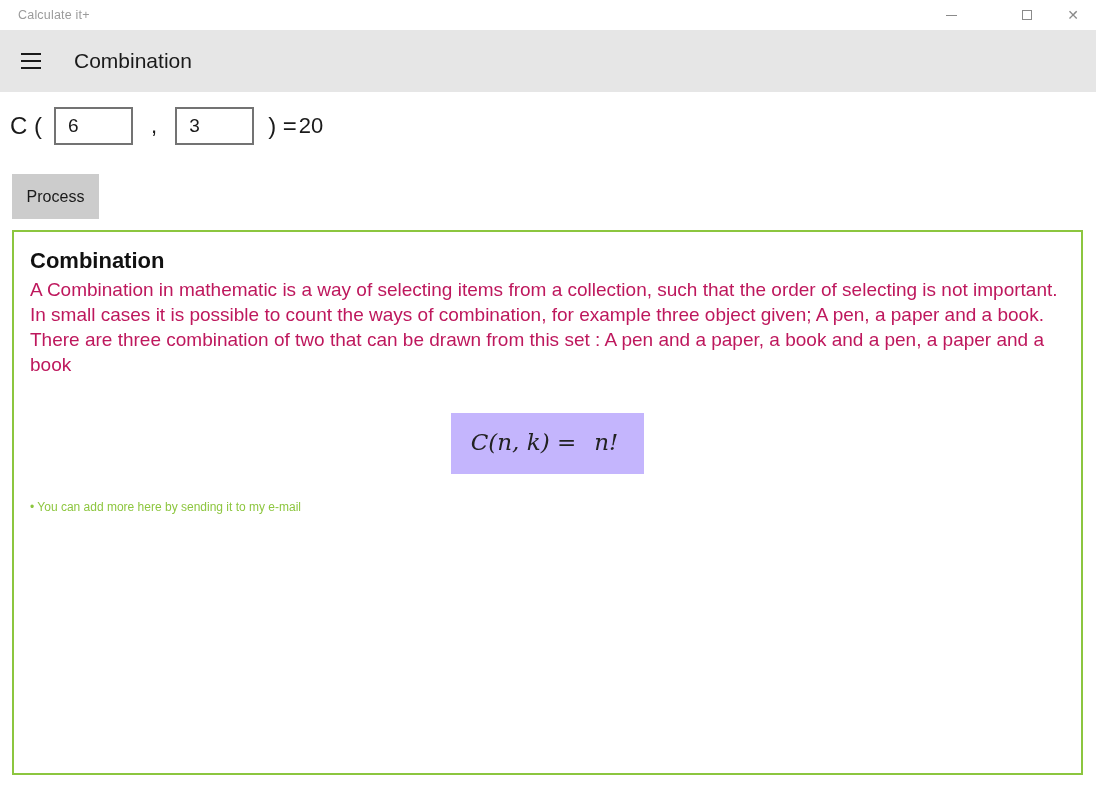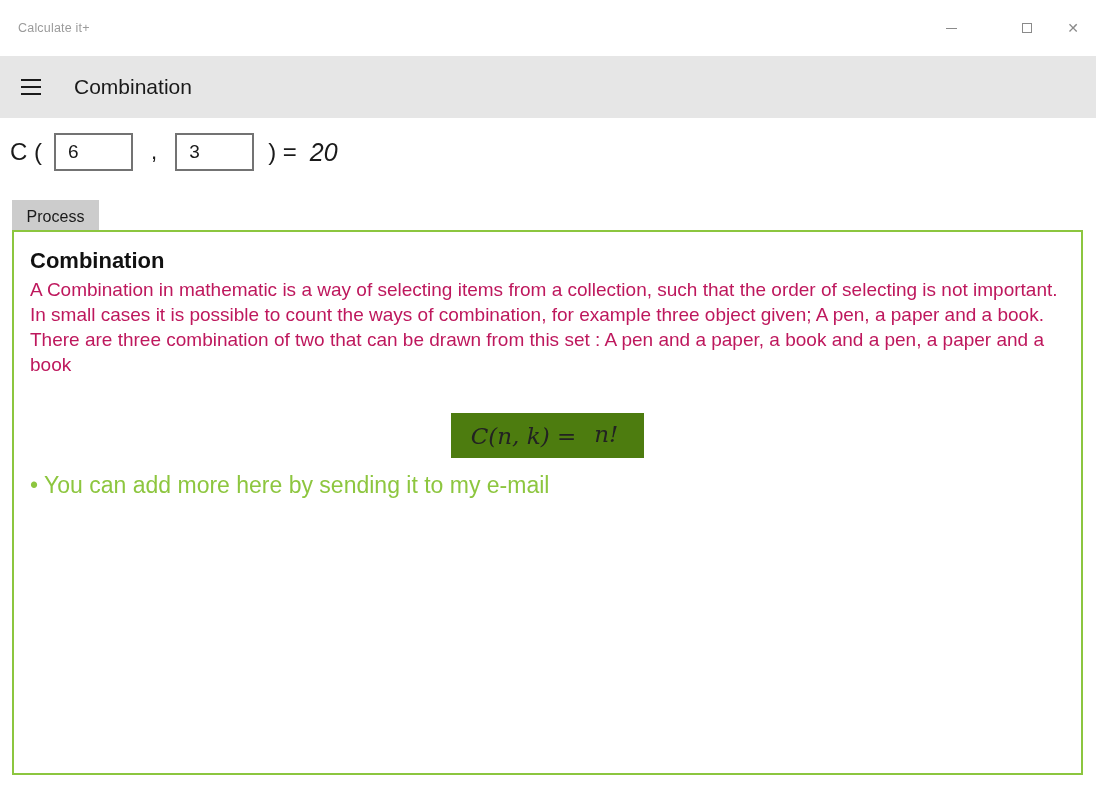--- a/index.html
+++ b/index.html
@@ -7,21 +7,21 @@
   body {
     font-family: "Liberation Sans", sans-serif;
     background: #ffffff;
     color: #1a1a1a;
     position: relative;
     overflow: hidden;
   }
 
   
   .titlebar {
-    height: 56px;
+    height: 30px;
     background: #ffffff;
     display: flex;
     align-items: center;
     justify-content: space-between;
   }
   .titlebar-title {
     margin-left: 18px;
     font-size: 12.5px;
     color: #9b9b9b;
     letter-spacing: 0.2px;
@@ -71,27 +71,27 @@
     background: #ffffff;
     font-family: "Liberation Sans", sans-serif;
     font-size: 19px;
     color: #1a1a1a;
     padding-left: 12px;
     outline: none;
   }
   .calc-input-n { margin-left: 12px; }
   .calc-comma { margin: 0 18px 0 18px; font-size: 22px; }
   .calc-suffix { margin-left: 14px; }
-  .calc-result { font-size: 25px; margin-left: 13px; font-style: italic; }
+  .calc-result { font-size: 22px; margin-left: 2px; }
 
   
   .process-btn {
     margin: 28px 0 0 12px;
     min-width: 87px;
-    height: 34px;
+    height: 45px;
     padding: 0 14px;
     background: #cccccc;
     border: none;
     font-family: "Liberation Sans", sans-serif;
     font-size: 16px;
     color: #1a1a1a;
     cursor: pointer;
   }
 
   
@@ -117,24 +117,23 @@
     line-height: 25px;
     color: #be185d;
     max-width: 1040px;
   }
   .formula-wrap {
     display: flex;
     justify-content: center;
     margin-top: 36px;
   }
   .formula-box {
-    background: #4d7c0f;
-    padding: 8px 20px;
-    display: flex;
-    align-items: center;
+    background: #c4b5fd;
+    padding: 16px 20px;
+    display: flex;
     font-family: "DejaVu Serif", serif;
     font-style: italic;
     font-size: 23px;
     color: #222222;
   }
   .formula-lhs { white-space: pre; }
   .frac {
     display: inline-flex;
     flex-direction: column;
     text-align: center;
@@ -143,22 +142,22 @@
   .frac-num { padding: 0 6px 3px 6px; }
   .frac-den { border-top: 1.6px solid #222222; padding: 3px 6px 0 6px; }
 
   .panel-note {
     margin-top: 18px;
     font-size: 17.5px;
     line-height: 25px;
     color: #1a1a1a;
   }
   .panel-contact {
-    margin-top: 14px;
-    font-size: 23px;
+    margin-top: 26px;
+    font-size: 12px;
     color: #8dc63f;
     cursor: pointer;
     display: inline-block;
   }
 </style>
 </head>
 <body>
 
 
 

